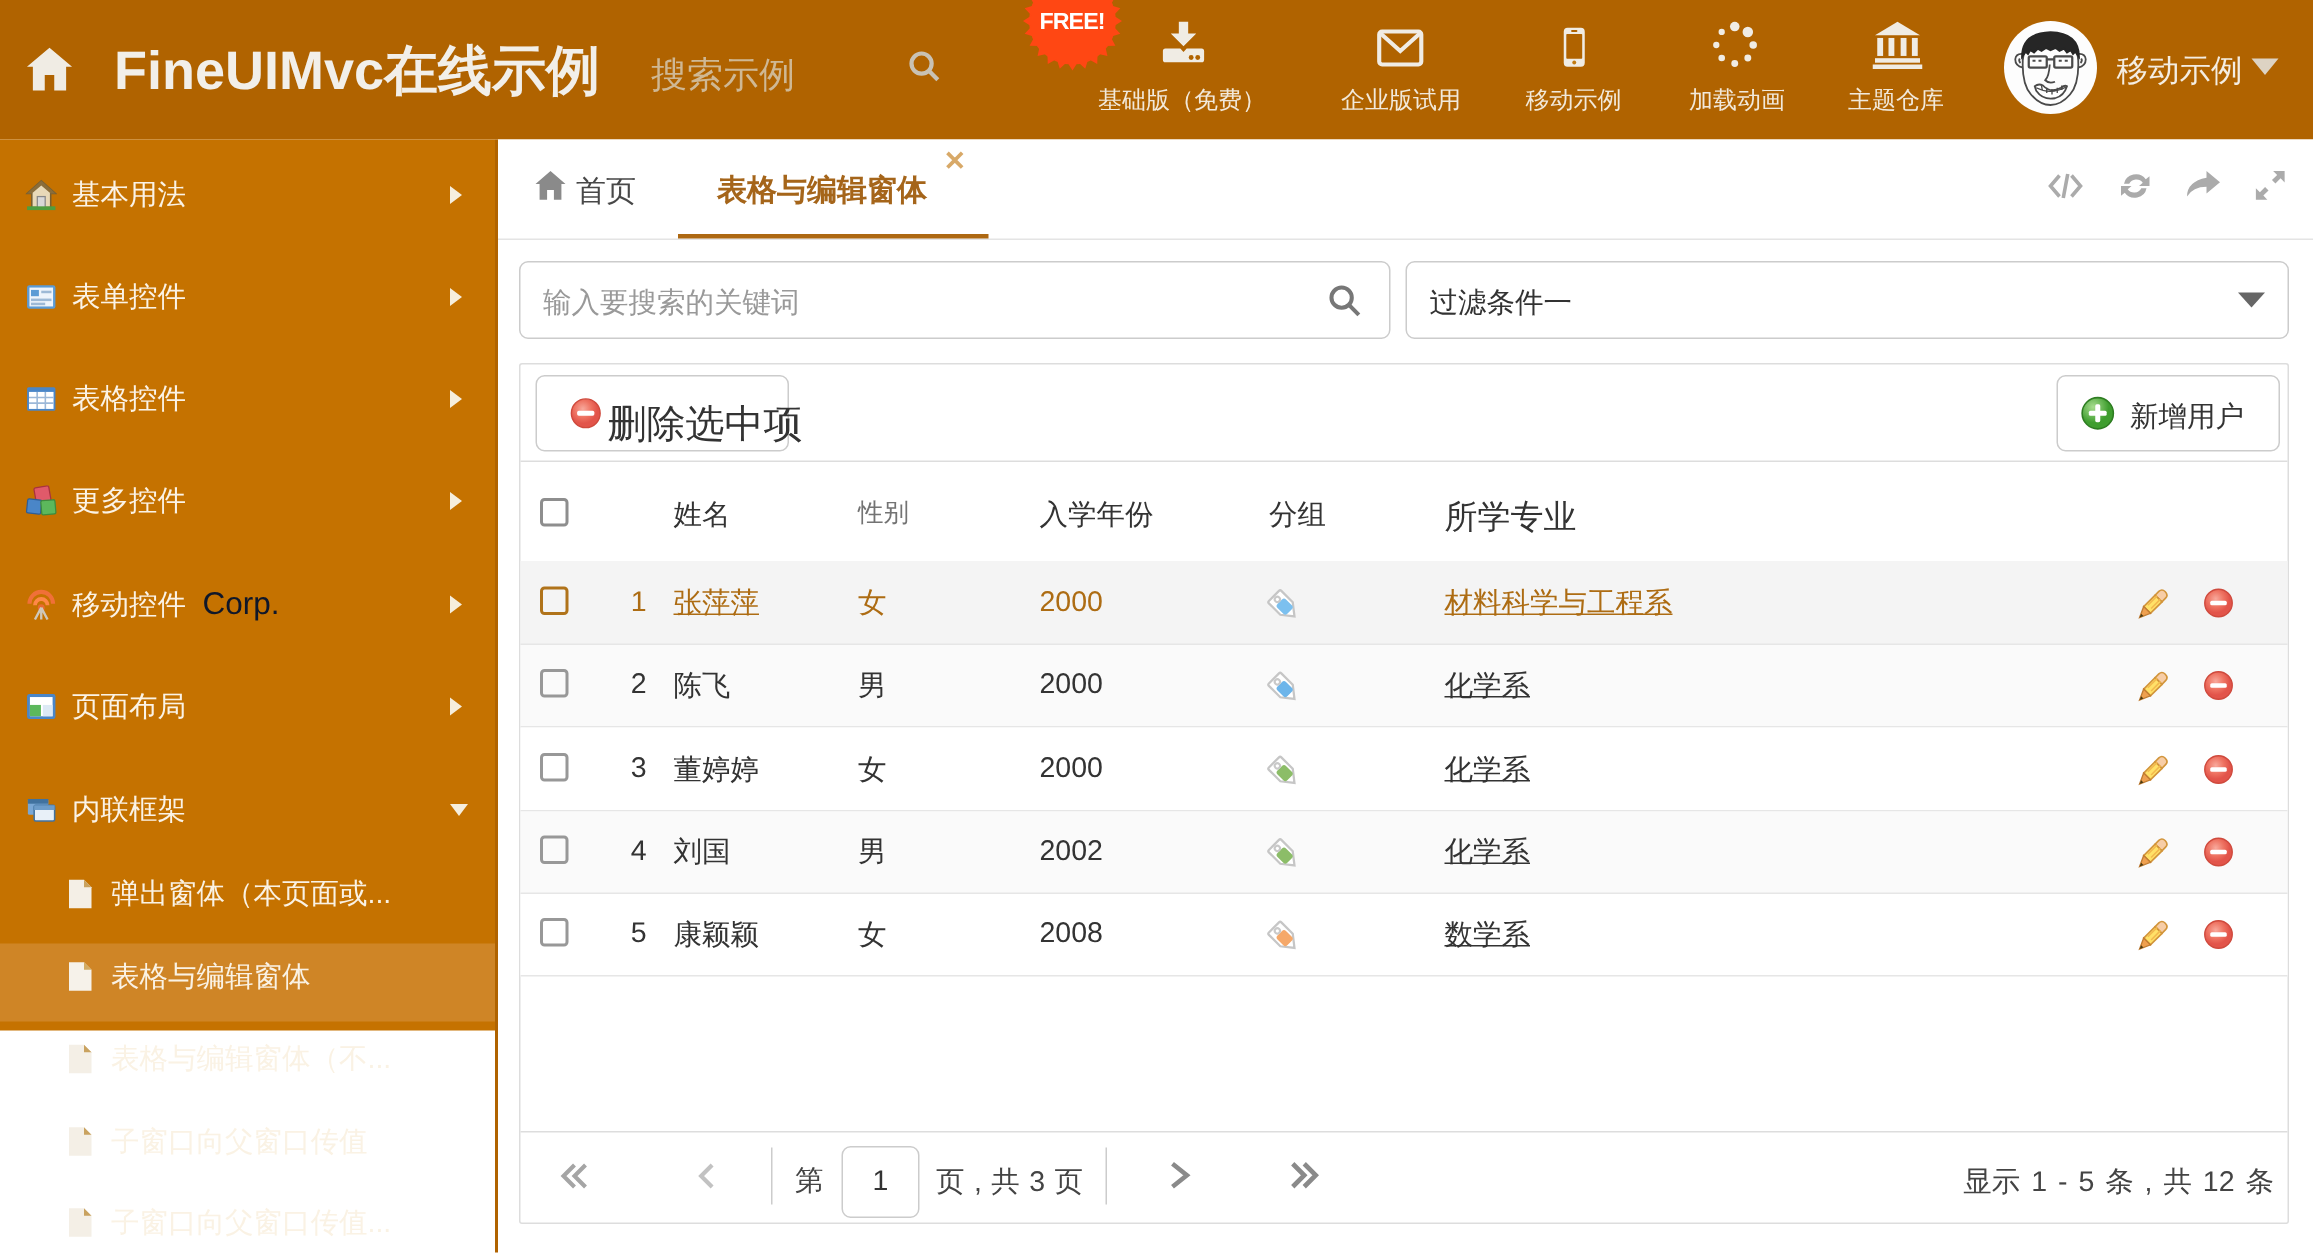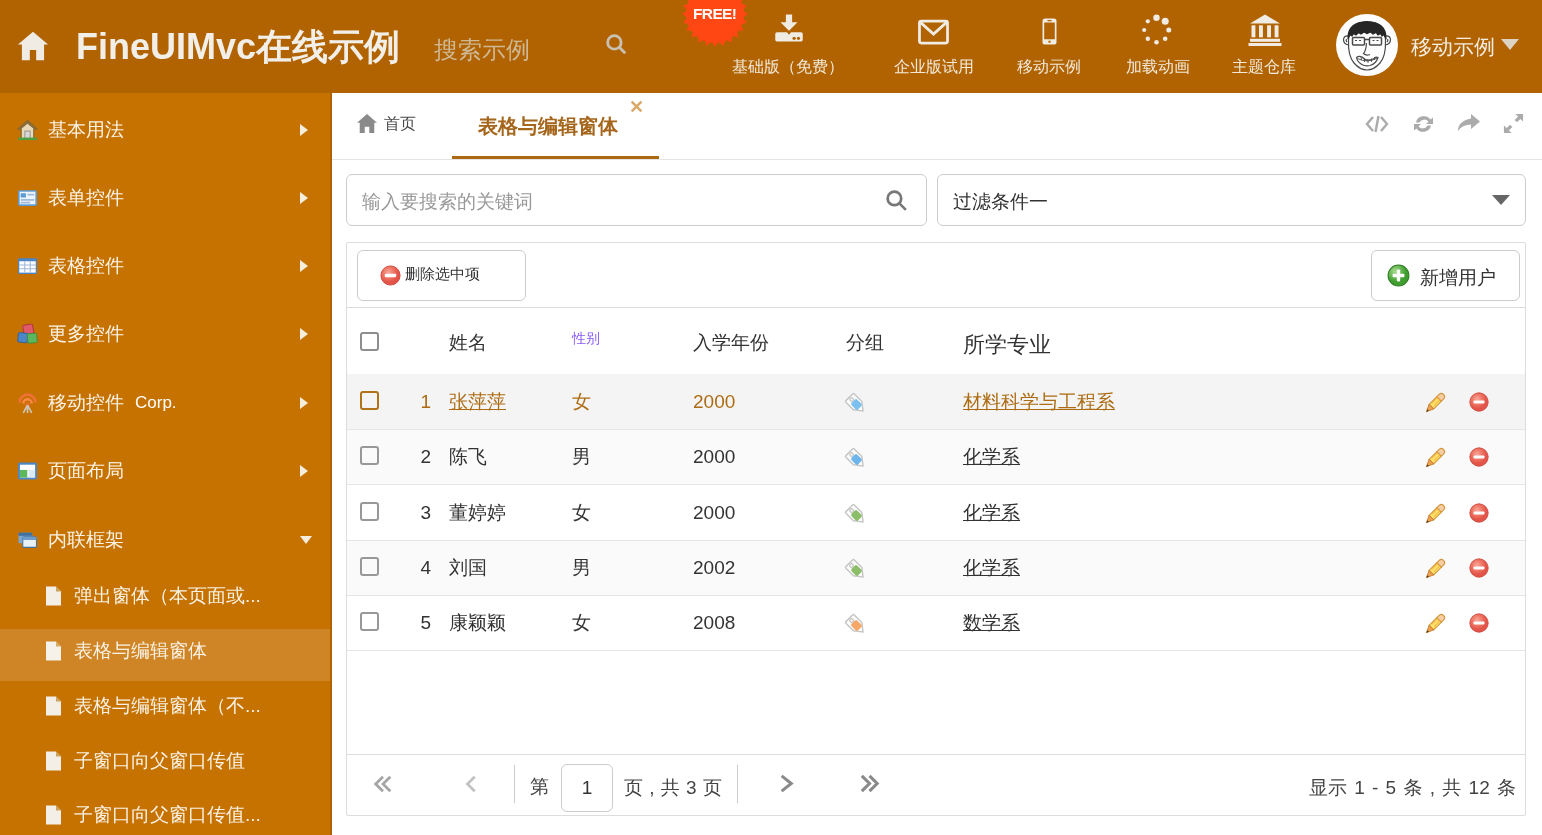--- a/index.html
+++ b/index.html
@@ -1,20 +1,20 @@
 <!DOCTYPE html>
 <html><head>
 <meta charset="utf-8">
 <style>
   * { margin:0; padding:0; box-sizing:border-box; }
   html,body { width:1542px; height:835px; overflow:hidden;
     font-family:"Liberation Sans", sans-serif; background:#fff; }
   .abs { position:absolute; }
   #header { position:absolute; left:0; top:0; width:1542px; height:93px; background:#b06300; }
-  #sidebar { position:absolute; left:0; top:93px; width:330px; height:742px; background:#c57200; }
+  #sidebar { position:absolute; left:0; top:93px; width:330px; height:594px; background:#c57200; }
   #splitter { position:absolute; left:330px; top:93px; width:2px; height:742px; background:#b06300; }
   #main { position:absolute; left:332px; top:93px; width:1210px; height:742px; background:#fff; }
   .hlabel { position:absolute; color:#f2e9da; font-size:16px; white-space:nowrap; transform:translateX(-50%); }
   .menu-item { position:absolute; left:0; width:330px; height:56px; color:#fbf3e6; font-size:19px; }
   .menu-item .txt { position:absolute; left:48px; top:50%; transform:translateY(-50%); white-space:nowrap; }
   .menu-item .icon { position:absolute; left:17px; top:50%; transform:translateY(-50%); width:21px; height:21px; }
   .menu-item .arrow { position:absolute; right:22px; top:50%; transform:translateY(-50%);
     width:0; height:0; border-left:8px solid #f6eedd; border-top:6px solid transparent; border-bottom:6px solid transparent; }
   .menu-item .darrow { position:absolute; right:18px; top:50%; transform:translateY(-50%);
     width:0; height:0; border-top:8px solid #f6eedd; border-left:6px solid transparent; border-right:6px solid transparent; }
@@ -185,21 +185,21 @@
   <div class="menu-item" style="top:282px;">
     <svg class="icon" viewBox="0 0 20 20">
         <g fill="none">
           <path d="M2.5 9.5 A 7.5 7.5 0 0 1 17.5 9.5" stroke="#f07038" stroke-width="2.6"></path>
           <path d="M6 10.5 A 4 4 0 0 1 14 10.5" stroke="#ff8848" stroke-width="2.4"></path>
         </g>
         <circle cx="10" cy="12" r="2.2" fill="#e86a30"></circle>
         <path d="M10 12 L6 19.5 M10 12 L14 19.5 M10 12 L10 19.5" stroke="#cfc8ba" stroke-width="1.5" fill="none"></path>
       </svg>
     <span class="txt">移动控件</span>
-    <span style="position:absolute;left:135px;top:50%;transform:translateY(-50%);color:#ffffff;font-size:17px;">Corp.</span>
+    <span style="position:absolute;left:135px;top:50%;transform:translateY(-50%);color:#0f172a;font-size:21px;">Corp.</span>
     <span class="arrow"></span>
   </div>
   <div class="menu-item" style="top:350px;">
     <svg class="icon" viewBox="0 0 20 20">
         <rect x="1" y="2" width="18" height="16" rx="1.5" fill="#4a86c8"></rect>
         <rect x="2.8" y="4" width="14.4" height="12.2" fill="#fff"></rect>
         <rect x="2.8" y="9" width="7 " height="7.2" fill="#5cb85c"></rect>
         <rect x="11" y="9" width="6.2" height="7.2" fill="#dce9f5"></rect>
       </svg>
     <span class="txt">页面布局</span>
@@ -252,21 +252,21 @@
       <span class="txt">子窗口向父窗口传值...</span>
     </div>
 </div>
 <div id="splitter"></div>
 <div id="main">
 
   <div class="abs" style="left:0;top:0;width:1210px;height:67px;border-bottom:1px solid #e4e4e4;"></div>
   <svg class="abs" style="left:24px;top:21px;" width="22" height="20" viewBox="0 0 24 22" fill="#8a8a8a">
     <path d="M12 0 L1 9.5 L4 9.5 L4 21 L9.5 21 L9.5 14 L14.5 14 L14.5 21 L20 21 L20 9.5 L23 9.5 Z"></path>
   </svg>
-  <div class="abs" style="left:52px;top:21px;font-size:16px;color:#484848;">首页</div>
+  <div class="abs" style="left:52px;top:21px;font-size:20px;color:#484848;">首页</div>
   <div class="abs" style="left:146px;top:20px;font-size:20px;font-weight:bold;color:#a5651a;">表格与编辑窗体</div>
   <div class="abs" style="left:297px;top:3px;font-size:18px;font-weight:bold;color:#d8a968;">✕</div>
   <div class="abs" style="left:120px;top:63px;width:207px;height:3px;background:#ad6812;"></div>
   <svg class="abs" style="left:1033px;top:20px;" width="24" height="22" viewBox="0 0 24 22" fill="none" stroke="#ababab" stroke-width="2.4">
     <path d="M8 4 L2 11 L8 18"></path>
       <path d="M16 4 L22 11 L16 18"></path>
       <line x1="13.5" y1="3" x2="10.5" y2="19"></line>
   </svg>
   <svg class="abs" style="left:1079px;top:19px;" width="25" height="24" viewBox="0 0 24 24" fill="#ababab">
     <path d="M4.5 10.5 A 8 7.6 0 0 1 19 7.5 L21.5 5.5 L21.5 12 L14.5 12 L17 9.8 A 5.2 5 0 0 0 8 10.5 Z"></path>
@@ -299,39 +299,39 @@
           <radialGradient id="rg" cx="0.4" cy="0.35">
             <stop offset="0" stop-color="#f8a99c"></stop>
             <stop offset="0.6" stop-color="#ee7261"></stop>
             <stop offset="1" stop-color="#e2544a"></stop>
           </radialGradient>
         </defs>
       <circle cx="12" cy="12" r="10" fill="url(#rg)"></circle>
         <circle cx="12" cy="12" r="10" fill="none" stroke="#cf4a3d" stroke-width="1"></circle>
       <rect x="6" y="10.3" width="12" height="3.4" rx="1.2" fill="#fff"></rect>
     </svg>
-    <div class="abs" style="left:58px;top:22px;font-size:15px;color:#333;">删除选中项</div>
+    <div class="abs" style="left:58px;top:22px;font-size:26px;color:#333;">删除选中项</div>
     <div class="abs" style="left:1024px;top:7px;width:149px;height:51px;border:1px solid #ccc;border-radius:6px;"></div>
     <svg class="abs" style="left:1039px;top:20px;" width="25" height="25" viewBox="0 0 24 24">
       <defs>
           <radialGradient id="gg" cx="0.35" cy="0.3">
             <stop offset="0" stop-color="#a8dd8f"></stop>
             <stop offset="1" stop-color="#3f9e2f"></stop>
           </radialGradient>
         </defs>
       <circle cx="12" cy="12" r="10" fill="url(#gg)"></circle>
         <circle cx="12" cy="12" r="10" fill="none" stroke="#2e7d22" stroke-width="1"></circle>
       <rect x="6.3" y="10.4" width="11.4" height="3.2" rx="1" fill="#fff"></rect>
         <rect x="10.4" y="6.3" width="3.2" height="11.4" rx="1" fill="#fff"></rect>
     </svg>
     <div class="abs" style="left:1073px;top:22px;font-size:19px;color:#333;">新增用户</div>
 
     <div class="abs" style="left:13px;top:89px;width:19px;height:19px;border:2px solid #8e8e8e;border-radius:3px;"></div>
     <div class="abs" style="left:102px;top:87px;font-size:19px;color:#333;">姓名</div>
-    <div class="abs" style="left:225px;top:87px;font-size:14px;color:#8b5cf6;">性别</div>
+    <div class="abs" style="left:225px;top:87px;font-size:17px;color:#737373;">性别</div>
     <div class="abs" style="left:346px;top:87px;font-size:19px;color:#333;">入学年份</div>
     <div class="abs" style="left:499px;top:87px;font-size:19px;color:#333;">分组</div>
     <div class="abs" style="left:616px;top:87px;font-size:22px;color:#333;">所学专业</div>
     <div id="rows">
       <div class="row" style="top:131px;height:56px;background:#f4f4f4;color:#ad6c13;">
         <div class="cb" style="border-color:#b0731a;"></div>
         <div class="num">1</div>
           <div class="c1" style="text-decoration:underline;">张萍萍</div>
           <div class="c2">女</div>
           <div class="c3">2000</div>

